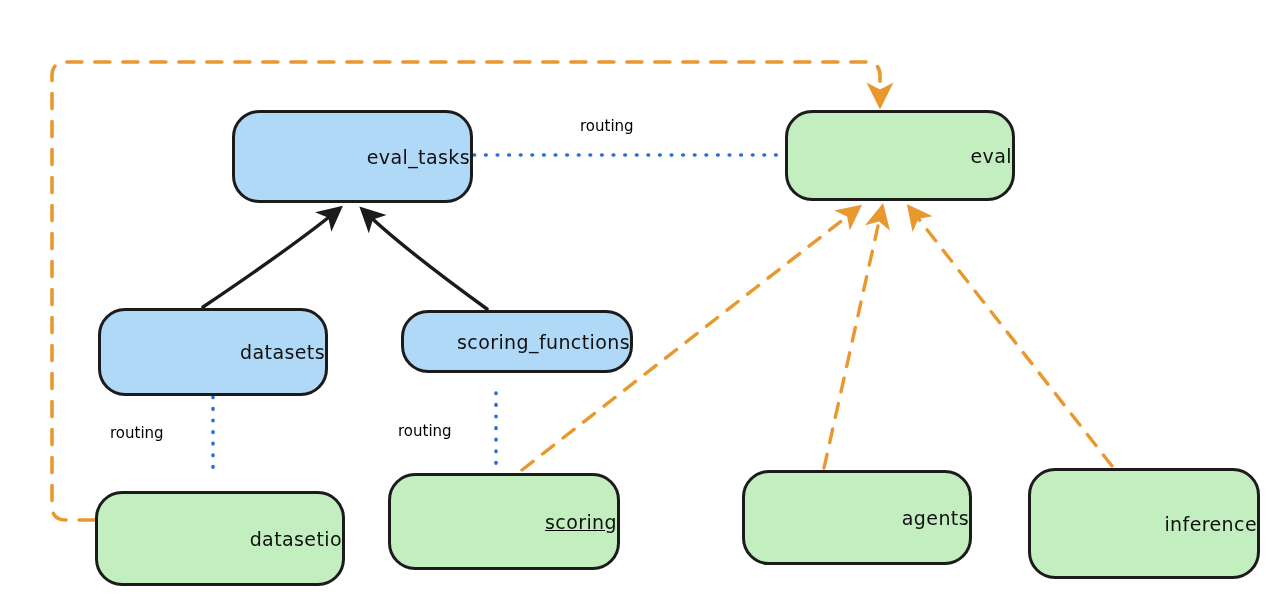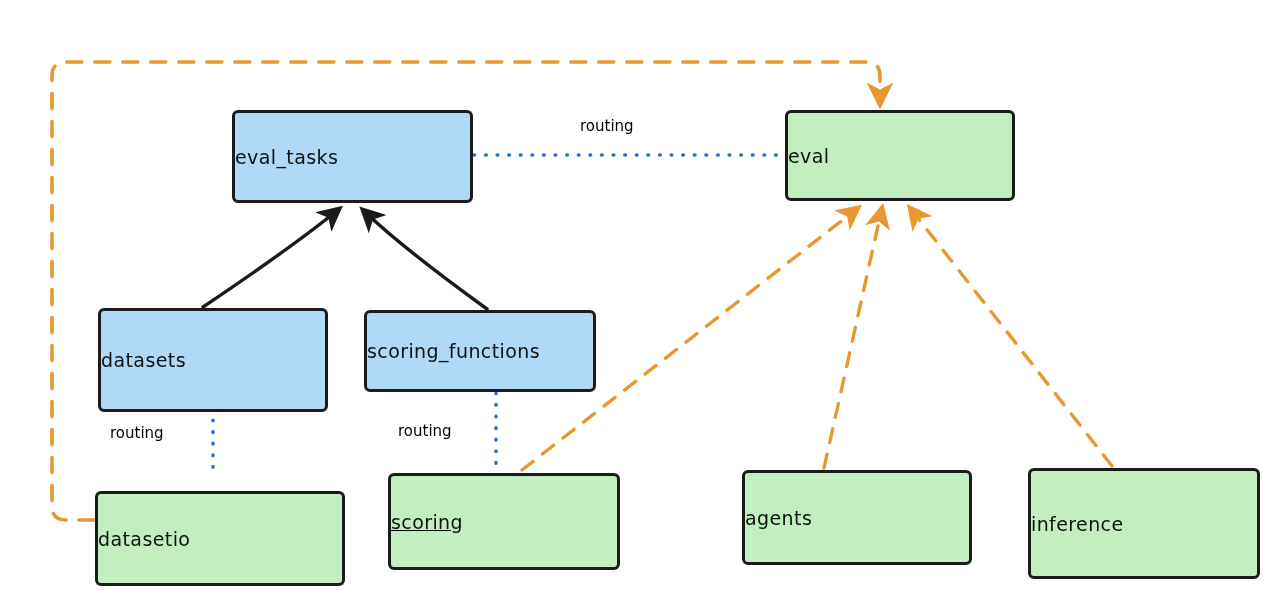--- a/index.html
+++ b/index.html
@@ -21,24 +21,24 @@
     position: absolute;
     left: 0;
     top: 0;
     width: 1280px;
     height: 596px;
   }
   .node {
     position: absolute;
     box-sizing: border-box;
     border: 3px solid #1b1b1b;
-    border-radius: 6px;
+    border-radius: 27px;
     display: flex;
     align-items: center;
-    justify-content: flex-start;
+    justify-content: flex-end;
     z-index: 5;
   }
   .node .label {
     font-family: "DejaVu Sans", sans-serif;
     font-size: 19px;
     color: #101010;
     letter-spacing: 0.4px;
     white-space: nowrap;
     user-select: none;
   }
@@ -92,24 +92,24 @@
     <path d="M 1112 466 L 910 208" fill="none" stroke="#e8982e" stroke-width="3.4" stroke-linecap="round" stroke-dasharray="14 12" marker-end="url(#arrow-orange)"></path>
   </svg>
 
   <div id="nodes">
       <div class="node api" style="left: 232px; top: 110px; width: 241px; height: 93px;">
         <span class="label">eval_tasks</span>
       </div>
       <div class="node provider" style="left: 785px; top: 110px; width: 230px; height: 91px;">
         <span class="label">eval</span>
       </div>
-      <div class="node api" style="left: 98px; top: 308px; width: 230px; height: 104px;">
+      <div class="node api" style="left: 98px; top: 308px; width: 230px; height: 88px;">
         <span class="label">datasets</span>
       </div>
-      <div class="node api" style="left: 364px; top: 310px; width: 232px; height: 82px;">
+      <div class="node api" style="left: 401px; top: 310px; width: 232px; height: 63px;">
         <span class="label">scoring_functions</span>
       </div>
       <div class="node provider" style="left: 95px; top: 491px; width: 250px; height: 95px;">
         <span class="label">datasetio</span>
       </div>
       <div class="node provider" style="left: 388px; top: 473px; width: 232px; height: 97px; text-decoration: underline;">
         <span class="label">scoring</span>
       </div>
       <div class="node provider" style="left: 742px; top: 470px; width: 230px; height: 95px;">
         <span class="label">agents</span>

